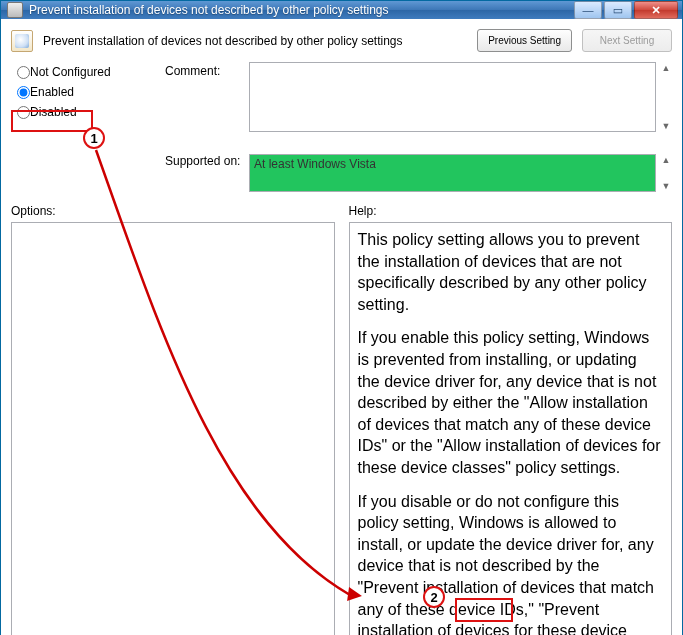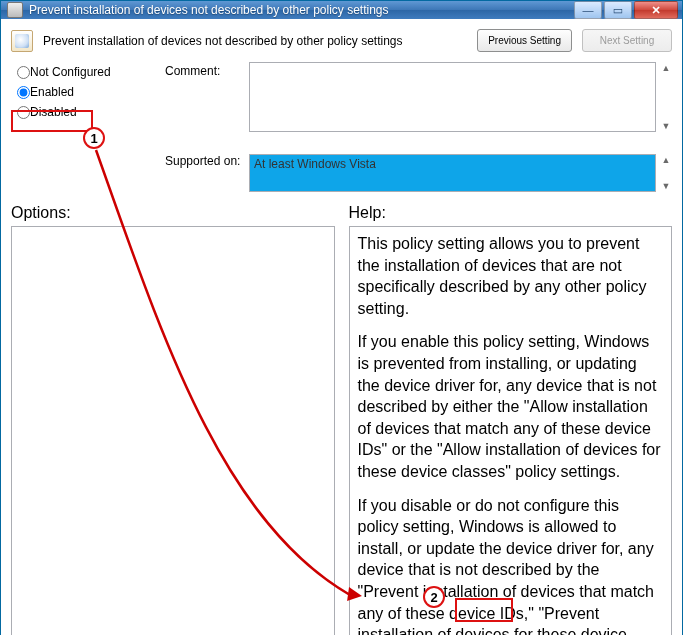--- a/index.html
+++ b/index.html
@@ -122,41 +122,41 @@
   }
   .scroll-arrow {
     width: 12px; height: 12px;
     color: #6a6a6a; font-size: 9px; line-height: 12px; text-align: center;
   }
   .lbl-support { grid-column: 2; grid-row: 5; text-align: left; }
   .support-box {
     grid-column: 3; grid-row: 5;
     width: 100%; height: 38px;
     border: 1px solid #abadb3;
-    background: #0ea5e9;
+    background: #22c55e;
     color: #333;
     padding: 2px 4px;
     font-family: inherit; font-size: 12px;
     resize: none;
   }
   .scroll-stub2 {
     grid-column: 4; grid-row: 5;
     display: flex; flex-direction: column; justify-content: space-between;
     height: 38px;
   }
 
   .lower {
     flex: 1;
     display: grid;
     grid-template-columns: 1fr 1fr;
     grid-template-rows: auto 1fr;
     column-gap: 14px;
     row-gap: 4px;
   }
-  .lower .lbl { font-size: 16px; }
+  .lower .lbl { font-size: 12px; }
   .pane {
     border: 1px solid #abadb3;
     padding: 6px 8px;
     font-size: 16px;
     overflow: hidden;
     background: #fff;
   }
   .help-pane { line-height: 1.35; }
   .help-pane p { margin: 0 0 12px 0; }
 

